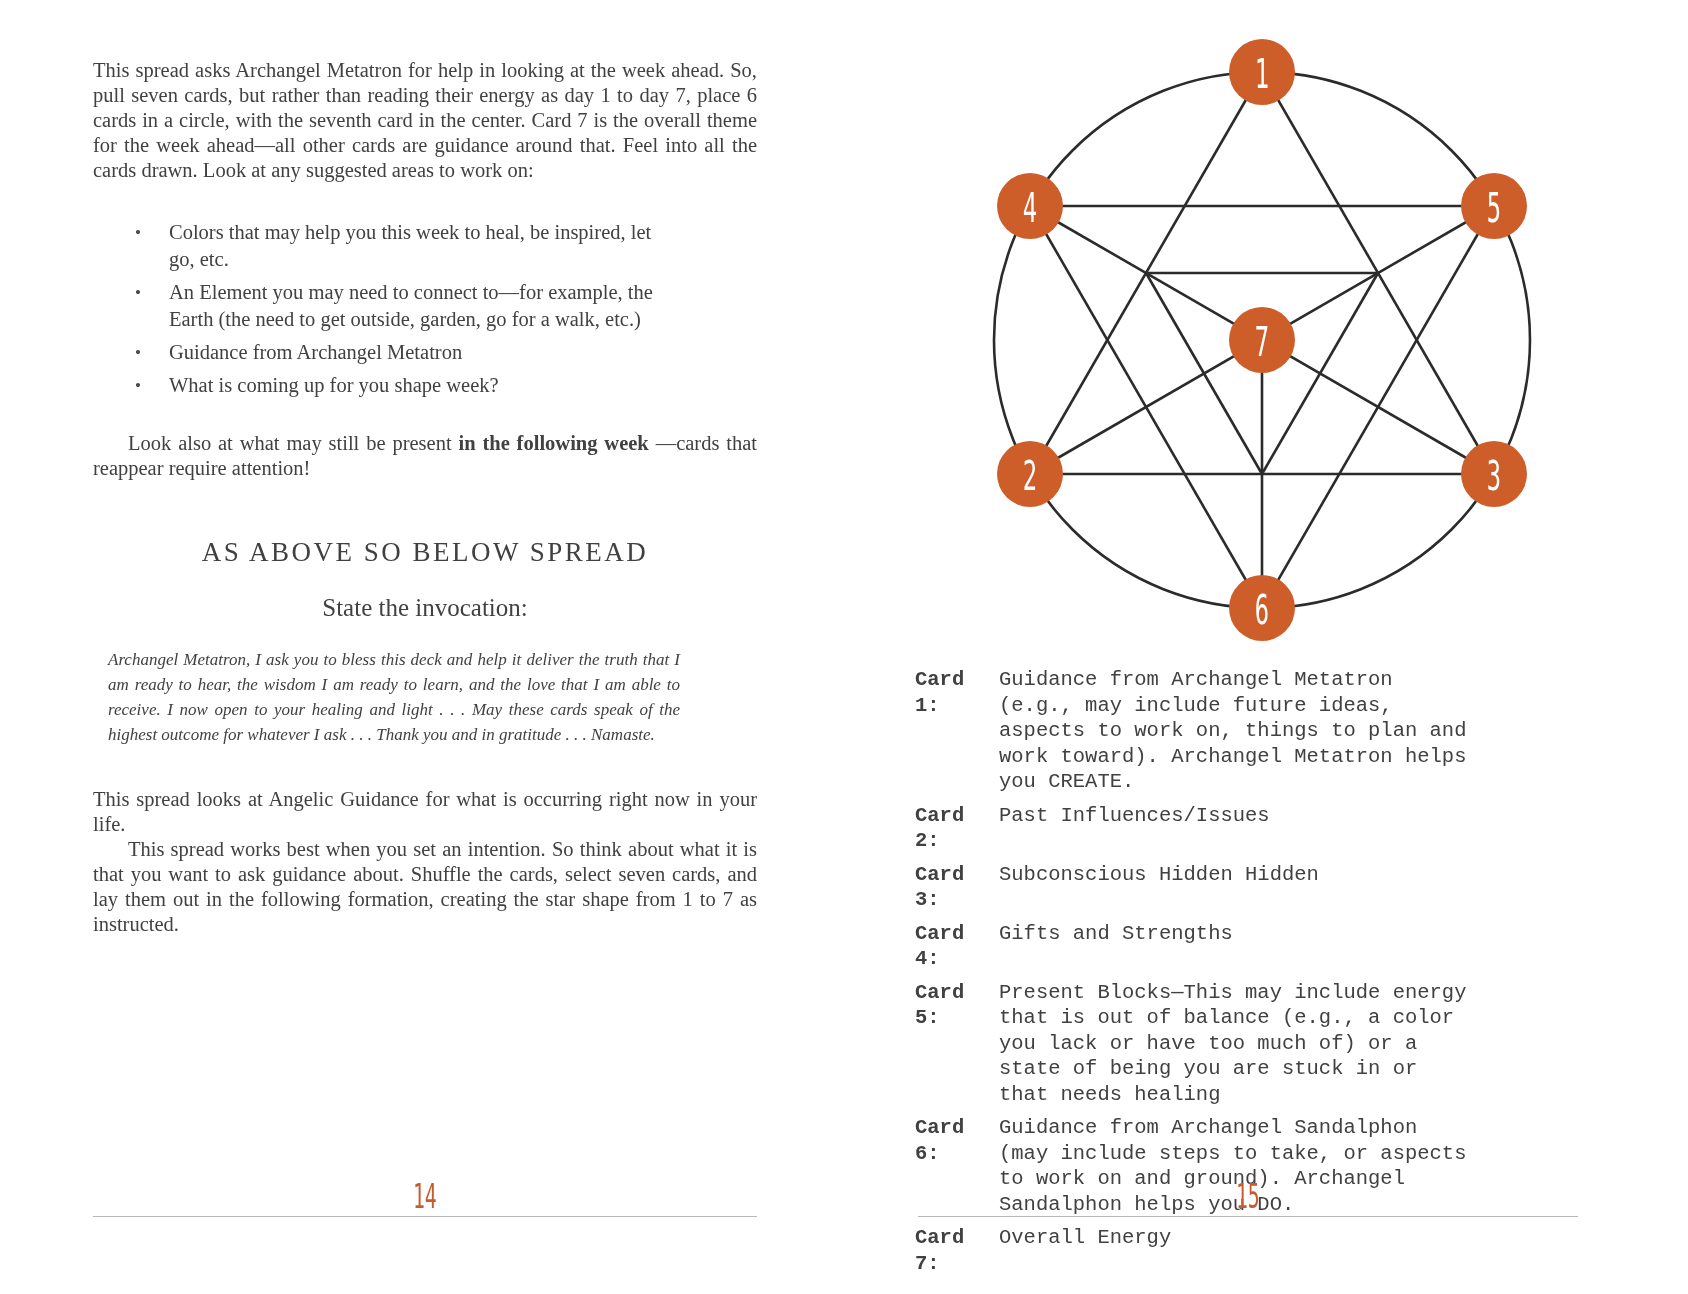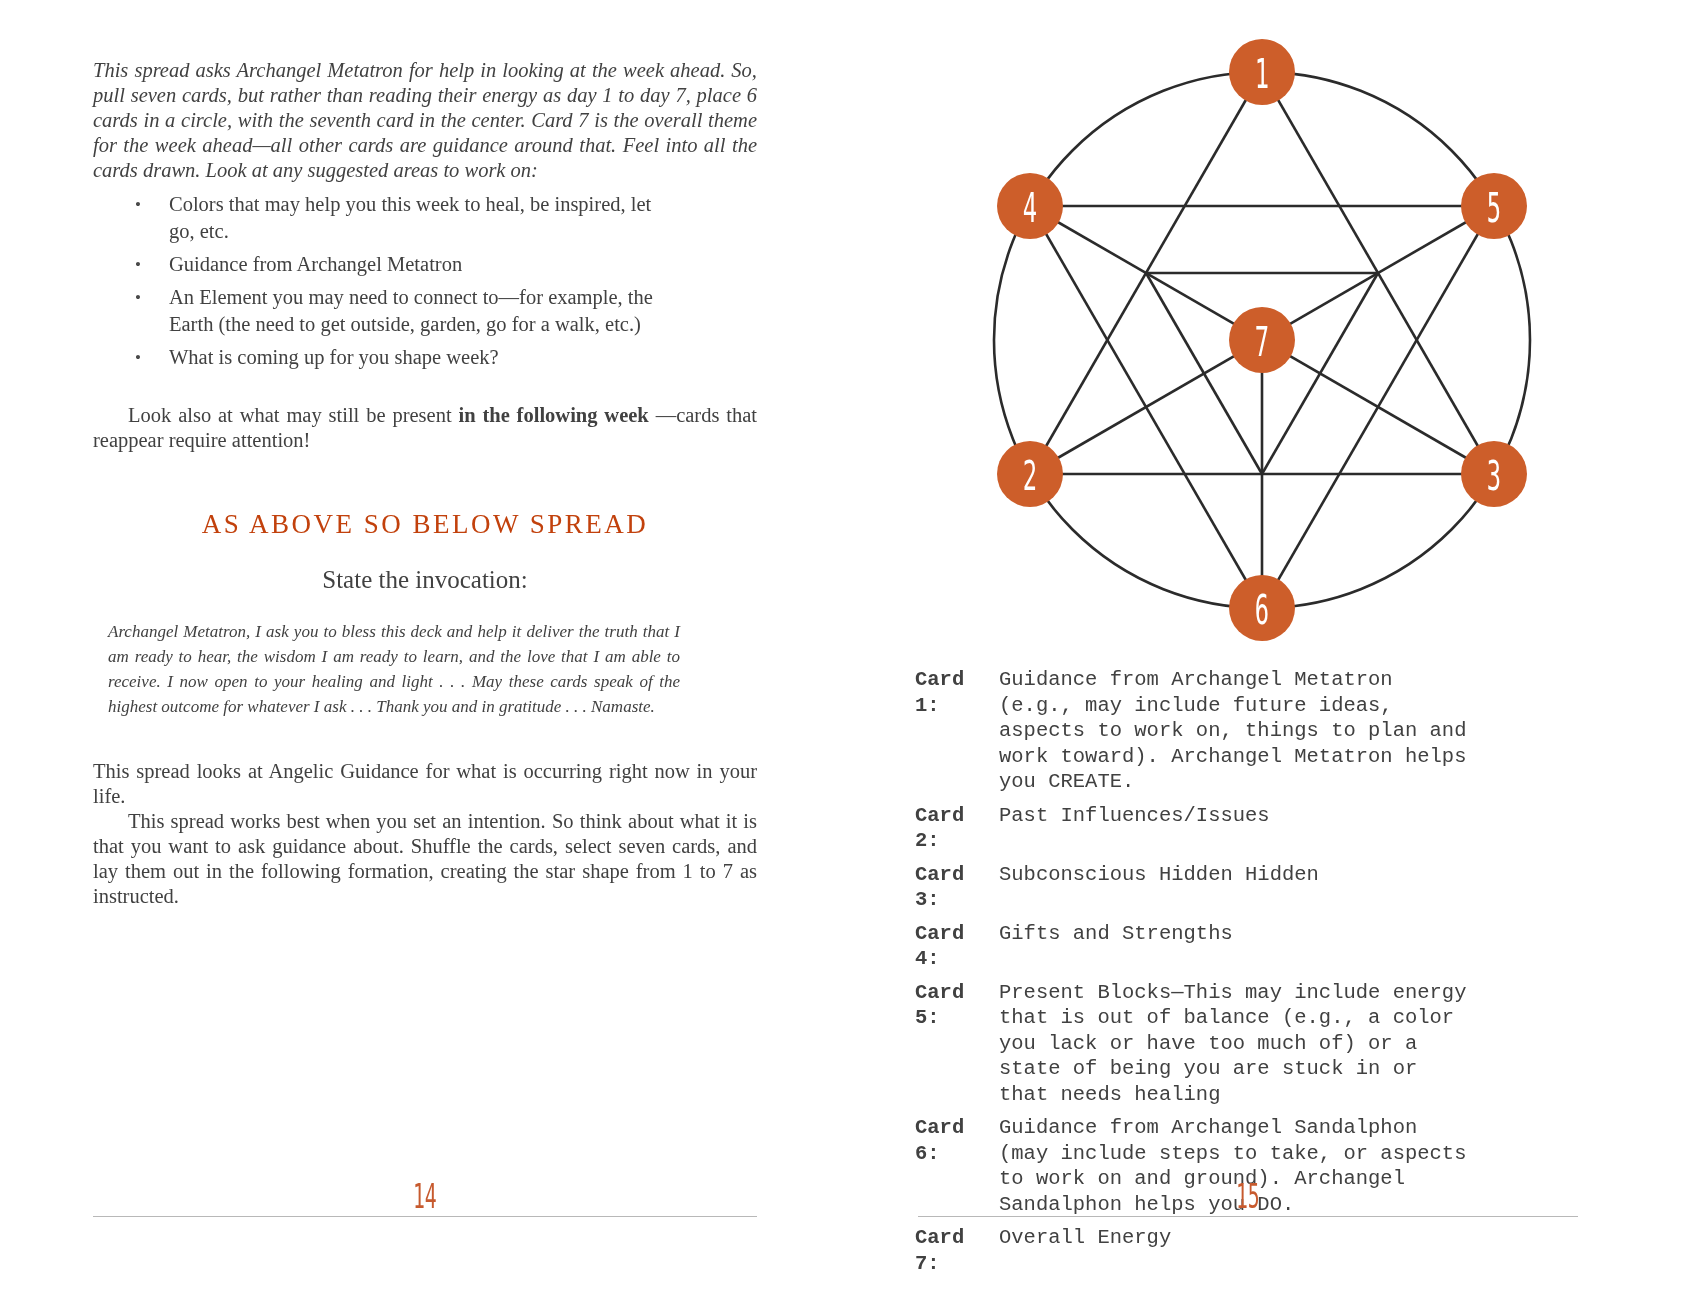--- a/index.html
+++ b/index.html
@@ -4,34 +4,34 @@
 <style>
   html,body{margin:0;padding:0;}
   body{
     width:1688px;height:1294px;position:relative;background:#ffffff;
     font-family:"Liberation Serif", serif;color:#414141;overflow:hidden;
   }
   
   .left-col{position:absolute;left:93px;top:58px;width:664px;}
   .para{font-size:20.5px;line-height:25px;text-align:justify;margin:0;}
   .para.indent{text-indent:35px;}
-  .intro{margin-bottom:8px;font-style:italic;}
+  .intro{margin-bottom:36px;}
   ul.bullets{list-style:none;margin:0 0 0 0;padding:0 0 0 42px;width:540px;}
   ul.bullets li{
     position:relative;font-size:20.5px;line-height:27px;margin-bottom:6px;
     padding-left:34px;text-align:left;
   }
   ul.bullets li::before{
     content:"\2022";position:absolute;left:0;top:0;font-size:17px;color:#4a4a4a;
   }
   .note{margin-top:32px;}
   .note b{font-weight:bold;}
   .spread-heading{
     margin-top:56px;text-align:center;font-size:27px;letter-spacing:2.5px;
-    color:#c2410c;font-weight:normal;
+    color:#404040;font-weight:normal;
   }
   .invocation-label{margin-top:26px;text-align:center;font-size:25px;}
   .invocation{
     margin-top:14px;margin-left:15px;width:572px;font-style:italic;
     font-size:17px;line-height:25px;text-align:justify;
   }
   .para1{margin-top:40px;}
   
   .rule{position:absolute;top:1216px;height:1px;background:#b8b8b8;}
   .rule-left{left:93px;width:664px;}
@@ -57,22 +57,22 @@
 </style>
 </head>
 <body>
 
 <div class="left-col">
 
   <p class="para intro">This spread asks Archangel Metatron for help in looking at the week ahead. So, pull seven cards, but rather than reading their energy as day 1 to day 7, place 6 cards in a circle, with the seventh card in the center. Card 7 is the overall theme for the week ahead—all other cards are guidance around that. Feel into all the cards drawn. Look at any suggested areas to work on:</p>
 
   <ul class="bullets">
     <li>Colors that may help you this week to heal, be inspired, let go, etc.</li>
+    <li>An Element you may need to connect to—for example, the Earth (the need to get outside, garden, go for a walk, etc.)</li>
     <li>Guidance from Archangel Metatron</li>
-    <li>An Element you may need to connect to—for example, the Earth (the need to get outside, garden, go for a walk, etc.)</li>
     <li>What is coming up for you shape week?</li>
   </ul>
 
   <p class="para indent note"><span>Look also at what may still be present </span><b>in the following week</b><span> —cards that reappear require attention!</span></p>
 
   <h2 class="spread-heading">AS ABOVE SO BELOW SPREAD</h2>
 
   <p class="invocation-label">State the invocation:</p>
 
   <p class="invocation">Archangel Metatron, I ask you to bless this deck and help it deliver the truth that I am ready to hear, the wisdom I am ready to learn, and the love that I am able to receive. I now open to your healing and light . . . May these cards speak of the highest outcome for whatever I ask . . . Thank you and in gratitude . . . Namaste.</p>

